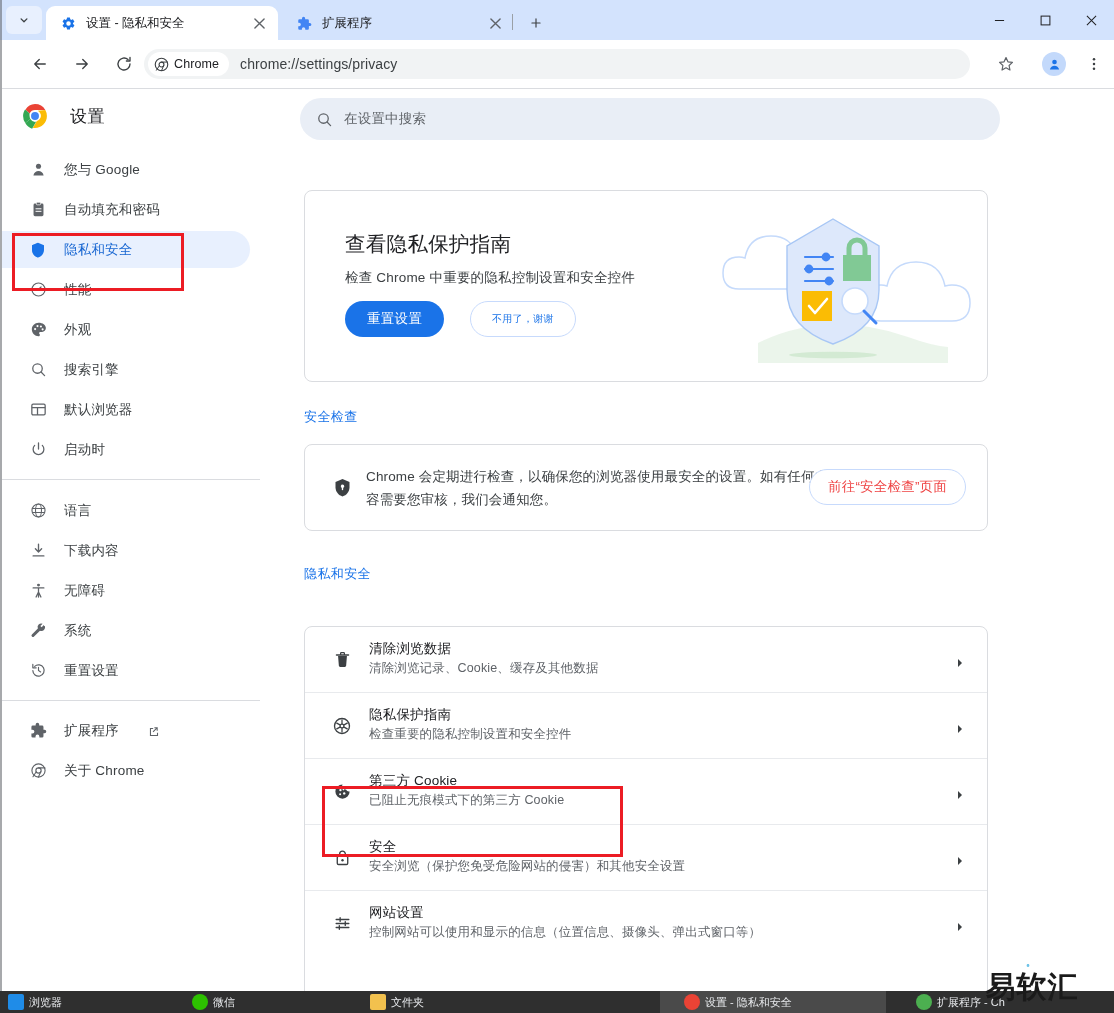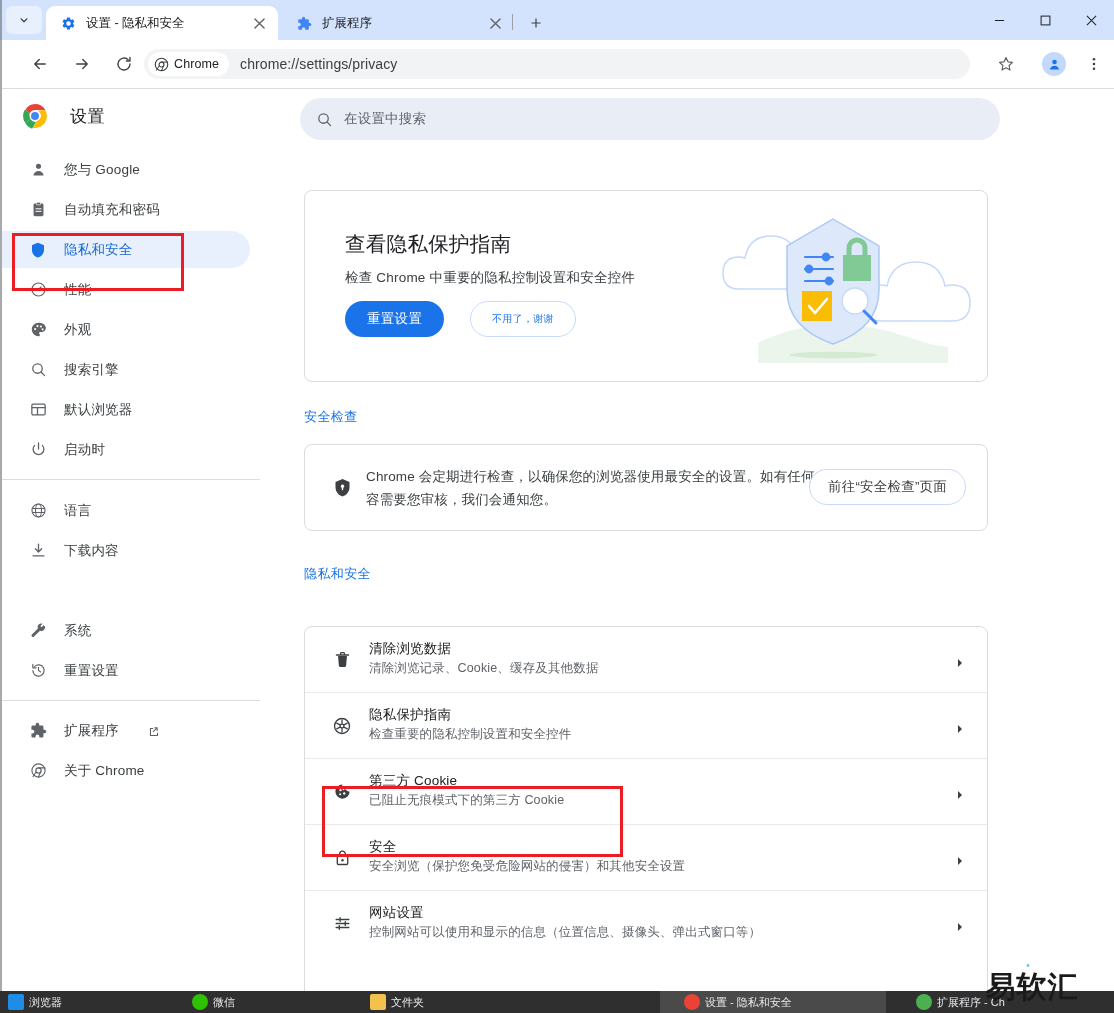--- a/index.html
+++ b/index.html
@@ -84,21 +84,21 @@
   .pg-secondary{position:absolute;left:165px;top:110px;height:36px;border-radius:18px;background:#fff;border:1px solid #c7dafc;
     color:#1a73e8;display:flex;align-items:center;padding:0 21px;font-size:10px;cursor:pointer;letter-spacing:.3px;box-sizing:border-box;}
   .pg-art{position:absolute;right:4px;top:12px;width:270px;height:168px;}
 
   .sectitle{position:absolute;left:44px;font-size:13px;color:#1a73e8;letter-spacing:.4px;}
 
   .sccard{top:355px;height:85px;}
   .sc-shield{position:absolute;left:27px;top:32px;width:22px;height:22px;}
   .sc-text{position:absolute;left:61px;top:20px;width:470px;font-size:13.5px;line-height:23px;color:#3c4043;letter-spacing:.15px;}
   .sc-btn{position:absolute;right:21px;top:24px;height:36px;border-radius:18px;background:#fff;border:1px solid #c7dafc;
-    color:#404040;display:flex;align-items:center;padding:0 18px;font-size:13.5px;cursor:pointer;box-sizing:border-box;letter-spacing:.2px;}
+    color:#ef4444;display:flex;align-items:center;padding:0 18px;font-size:13.5px;cursor:pointer;box-sizing:border-box;letter-spacing:.2px;}
 
   .pscard{top:508px;height:390px;overflow:hidden;margin-top:29px;}
   .prow{position:relative;height:65px;display:flex;align-items:center;cursor:pointer;}
   .prow + .prow{border-top:1px solid #e8eaed;}
   .prow .ricon{position:absolute;left:26px;width:22px;height:22px;display:flex;align-items:center;justify-content:center;}
   .prow .rtitle{position:absolute;left:64px;top:13px;font-size:13.5px;color:#202124;letter-spacing:.2px;}
   .prow .rsub{position:absolute;left:64px;top:33px;font-size:12.5px;color:#5f6368;letter-spacing:.15px;}
   .prow .rarrow{position:absolute;right:22px;top:27px;width:10px;height:10px;}
 
   
@@ -347,20 +347,29 @@
     <div class="navitem" style="top:443px">
       <span class="nicon">
         <svg width="17" height="17" viewBox="0 0 24 24">
             <path d="M12 3v10.4M7.6 9.6l4.4 4.4 4.4-4.4" fill="none" stroke="#5f6368" stroke-width="1.9" stroke-linecap="round" stroke-linejoin="round"></path>
             <path d="M4.4 19.6h15.2" stroke="#5f6368" stroke-width="1.9" stroke-linecap="round"></path>
           </svg>
       </span>
       <span class="nlabel">下载内容</span>
     </div>
 
+    <div class="navitem" style="top:483px">
+      <span class="nicon">
+        <svg width="17" height="17" viewBox="0 0 24 24">
+            <circle cx="12" cy="4.4" r="2.1" fill="#5f6368"></circle>
+            <path d="M4.4 8.4h15.2M12 8.4v12.8M12 14.2l-3.4 7M12 14.2l3.4 7" stroke="#5f6368" stroke-width="1.8" stroke-linecap="round"></path>
+          </svg>
+      </span>
+      <span class="nlabel">无障碍</span>
+    </div>
 
     <div class="navitem" style="top:523px">
       <span class="nicon">
         <svg width="17" height="17" viewBox="0 0 24 24">
             <path d="M21 5.6a5.2 5.2 0 01-6.9 6.6L5.7 20.6a2.1 2.1 0 11-3-3l8.4-8.4A5.2 5.2 0 0117.8 2.4l-3.2 3.2 1.8 1.8 3.2-3.2c.2.4.3.9.4 1.4z" fill="#5f6368"></path>
           </svg>
       </span>
       <span class="nlabel">系统</span>
     </div>
 

